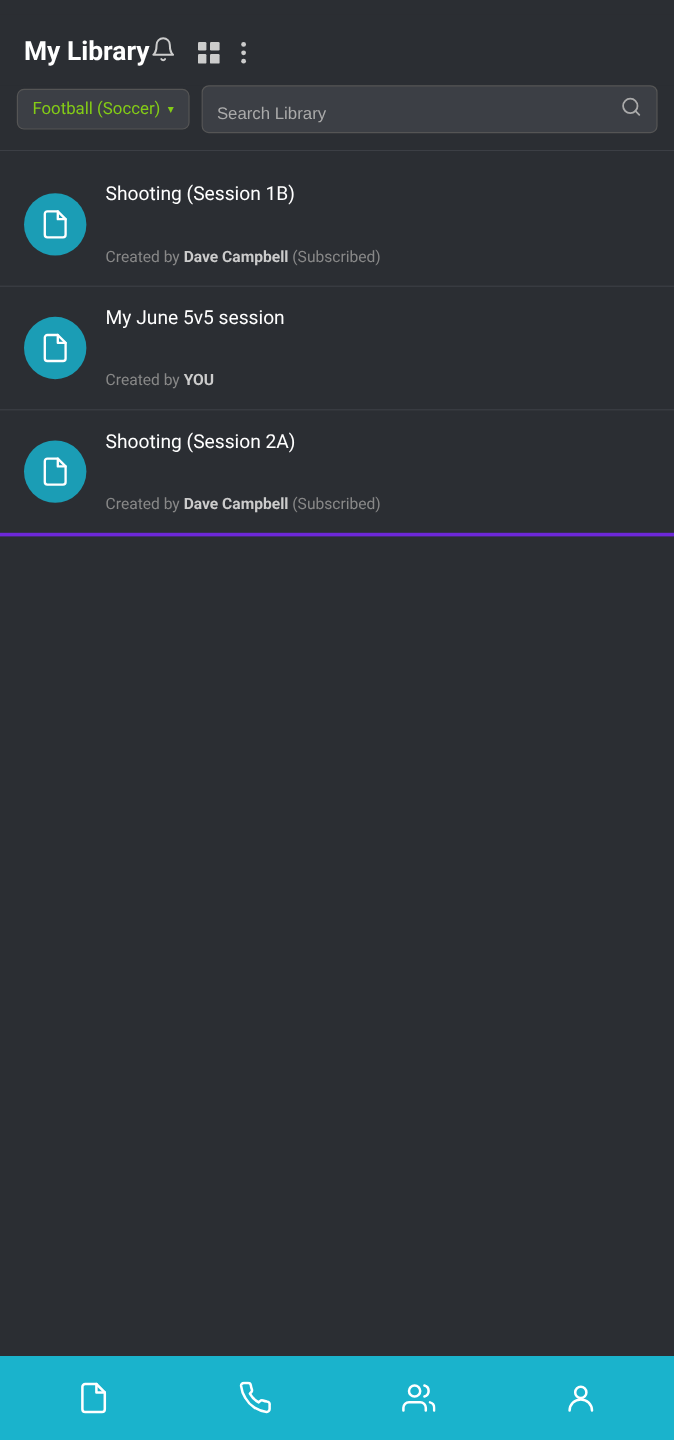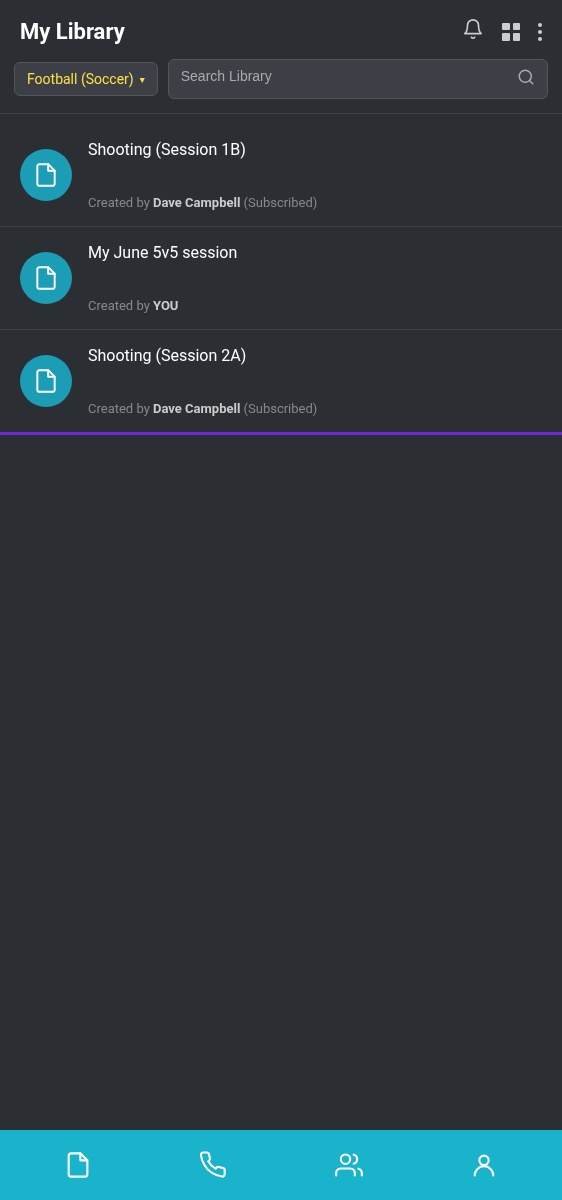--- a/index.html
+++ b/index.html
@@ -17,21 +17,22 @@
       display: flex;
       flex-direction: column;
     }
 
     
     .header {
       background-color: #2b2e33;
       padding: 18px 20px 14px 20px;
       display: flex;
       align-items: center;
-      justify-content: space-between;
+      justify-content: flex-start;
+      margin-top: 12px;
     }
 
     .header-title {
       font-size: 22px;
       font-weight: 700;
       color: #ffffff;
     }
 
     .header-icons {
       display: flex;
@@ -45,42 +46,42 @@
       padding: 0 14px 14px 14px;
       display: flex;
       align-items: center;
       gap: 10px;
     }
 
     .sport-dropdown {
       background-color: #3c3f45;
       border: 1px solid #555;
       border-radius: 6px;
-      color: #fde047;
+      color: #84cc16;
       font-size: 14px;
       padding: 8px 12px;
       display: flex;
       align-items: center;
       gap: 6px;
       cursor: pointer;
       white-space: nowrap;
     }
 
     .sport-dropdown .chevron {
       font-size: 10px;
     }
 
     .search-bar {
       flex: 1;
       background-color: #3c3f45;
       border: 1px solid #555;
       border-radius: 6px;
       padding: 8px 12px;
       display: flex;
-      align-items: flex-start;
+      align-items: flex-end;
       gap: 8px;
     }
 
     .search-bar input {
       background: transparent;
       border: none;
       outline: none;
       color: #cccccc;
       font-size: 14px;
       flex: 1;

